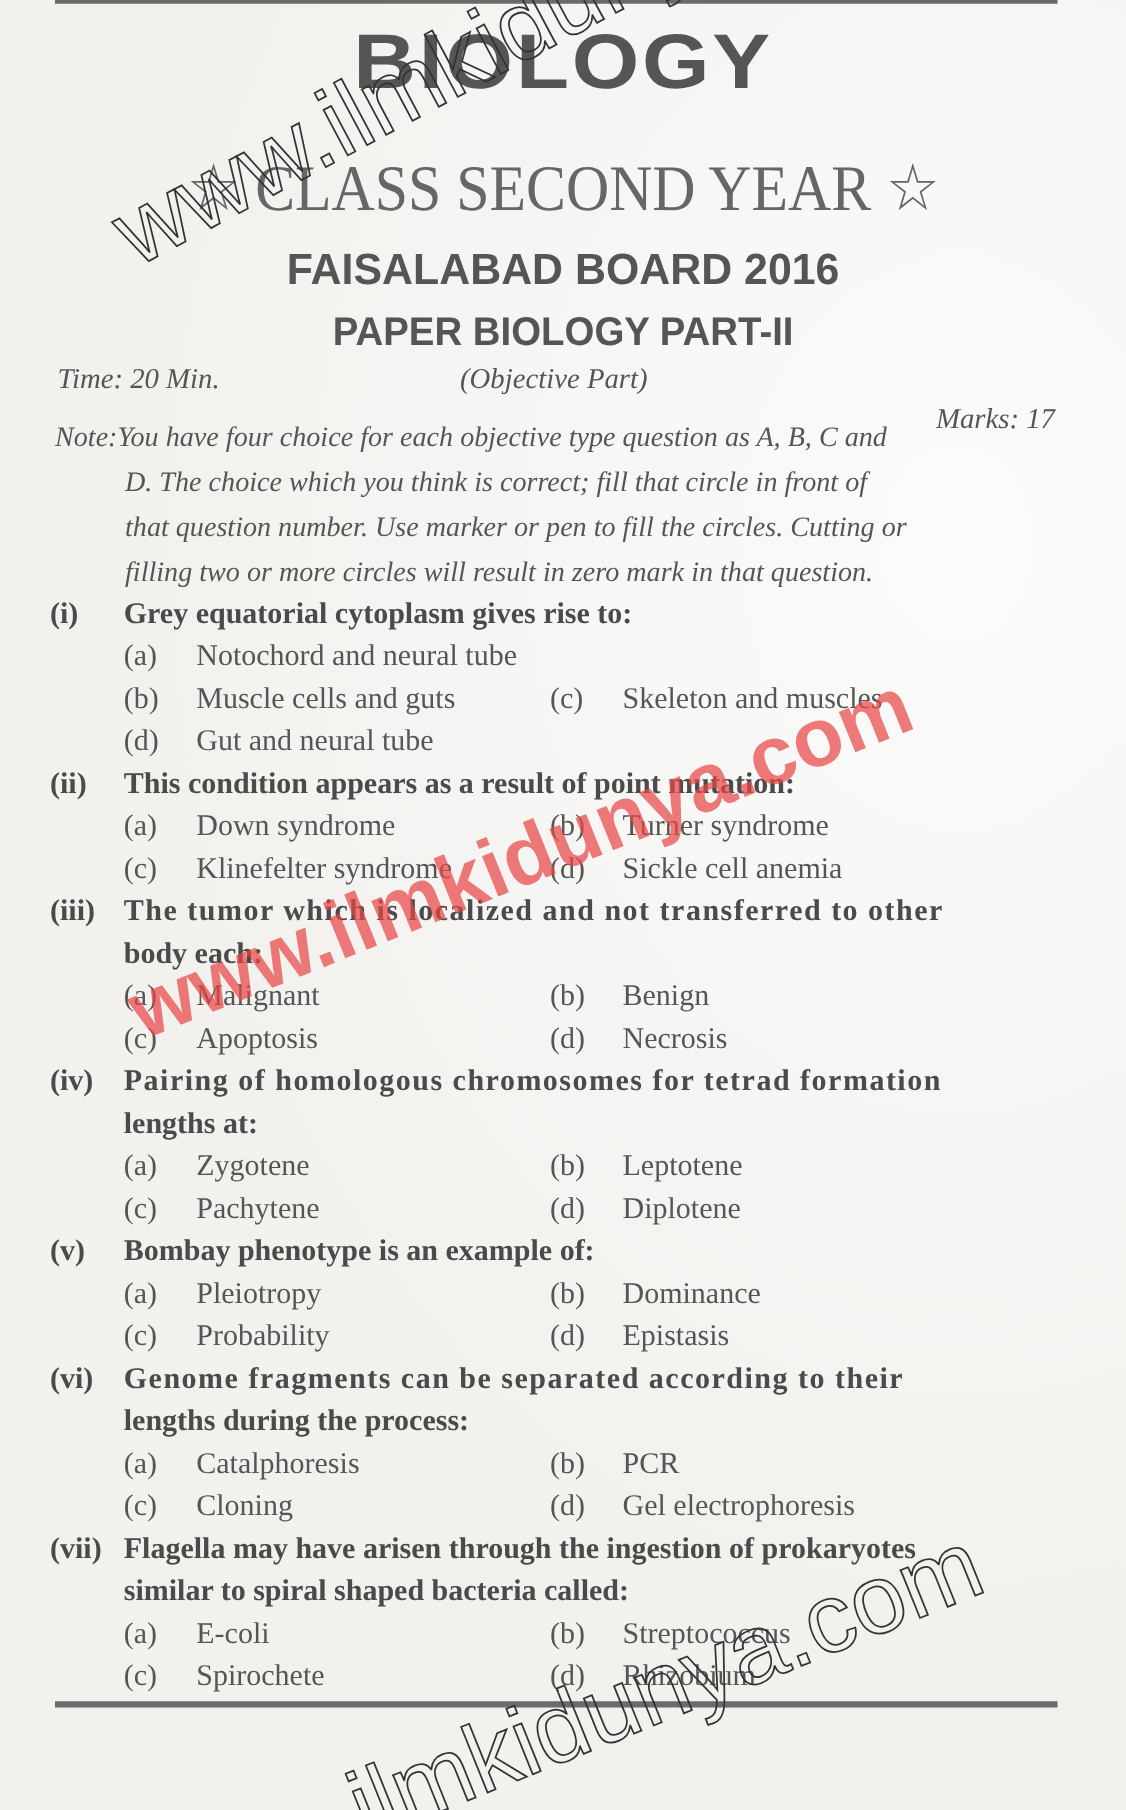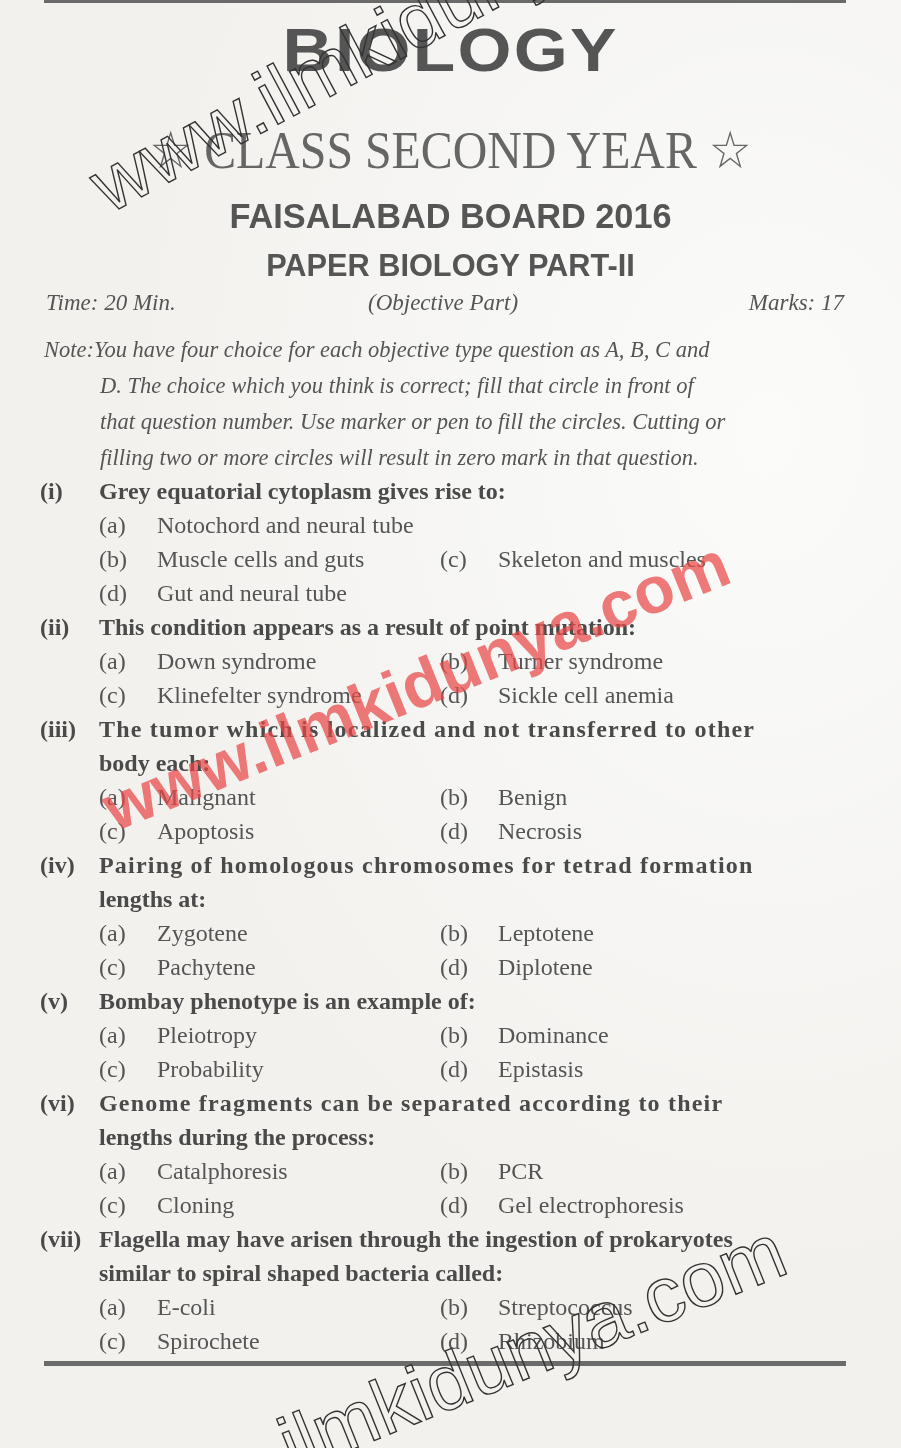--- a/index.html
+++ b/index.html
@@ -33,21 +33,21 @@
     font-family: "Liberation Sans", sans-serif; font-weight: bold; font-size: 32px; color: #555;
     transform: scaleX(0.96);
   }
   .meta-row {
     position: absolute; left: 46px; right: 57px; top: 290px; height: 36px;
     font-style: italic; font-size: 23px; color: #555;
   }
   .meta-row span { position: absolute; top: 0; }
   .meta-time { left: 0; }
   .meta-part { left: 322px; }
-  .meta-marks { right: 0; }
+  .meta-marks { right: 0; margin-top: 32px; }
 
   .note {
     position: absolute; left: 44px; width: 800px; top: 332px;
     font-style: italic; font-weight: normal; font-size: 22.5px; line-height: 36px; color: #555;
     text-align: justify;
   }
   .note .indent { display: block; padding-left: 56px; }
 
   .questions { position: absolute; left: 40px; width: 806px; top: 474px; }
   .q { position: relative; }

